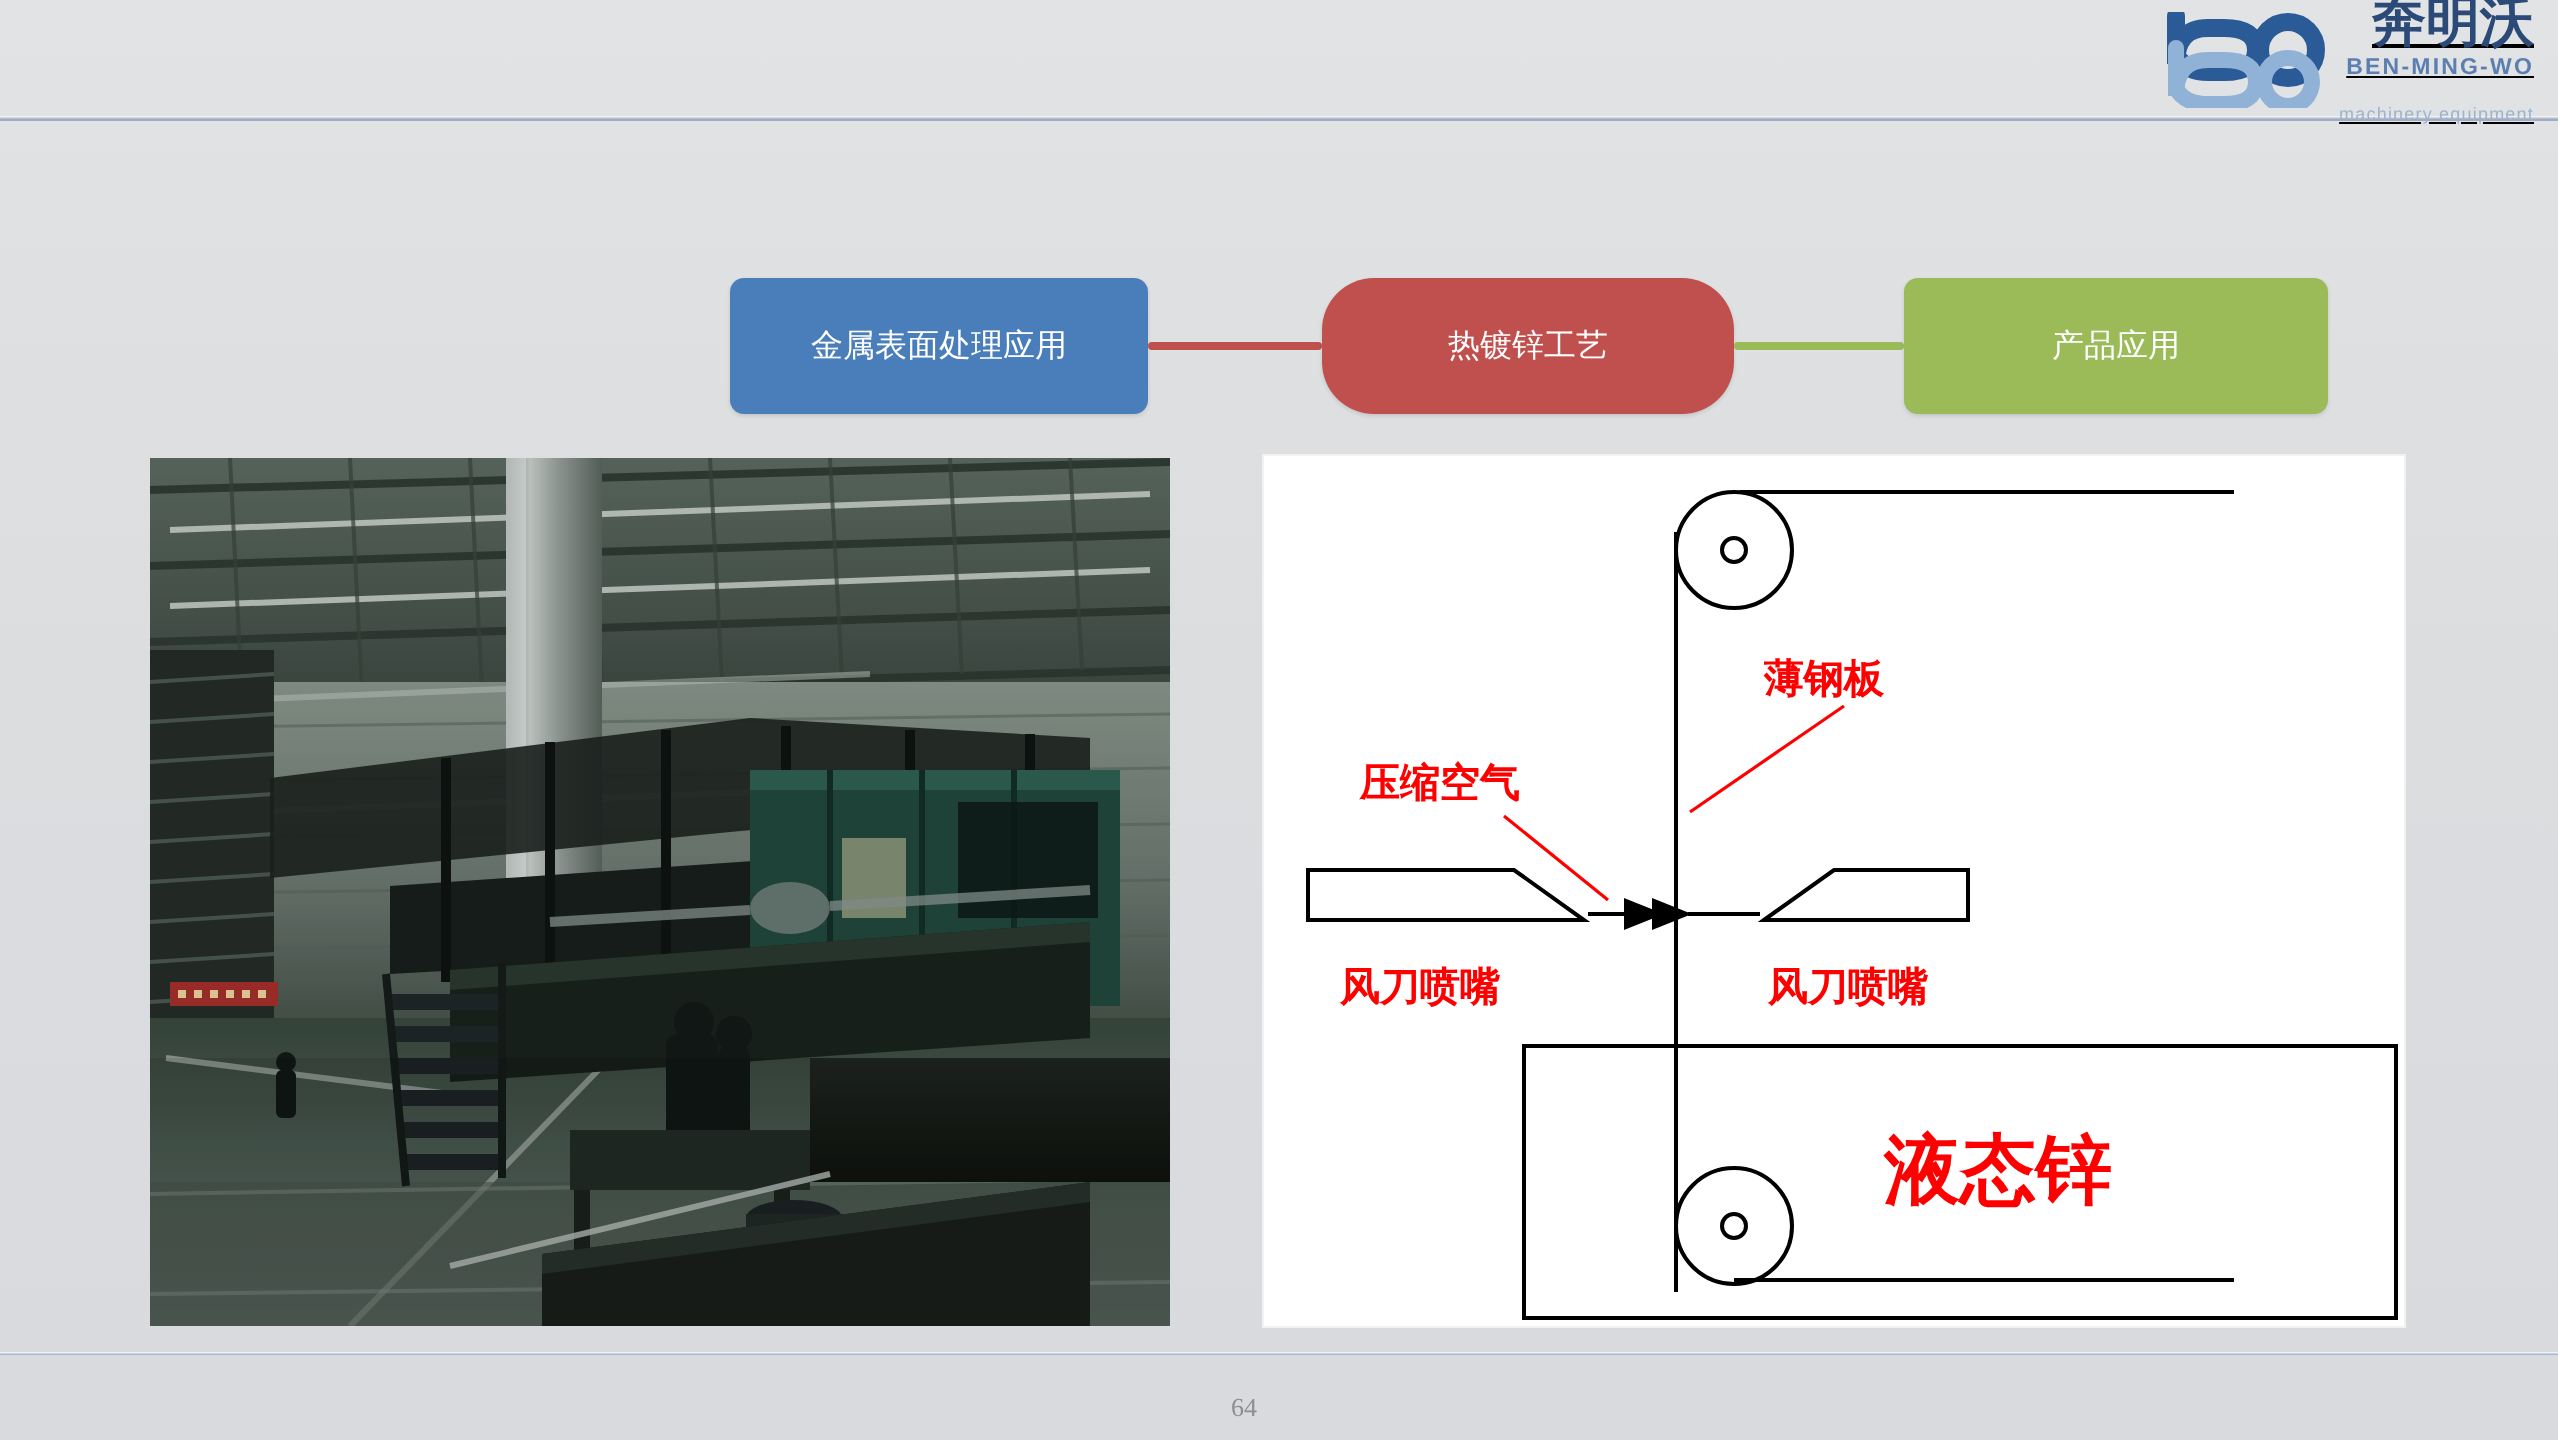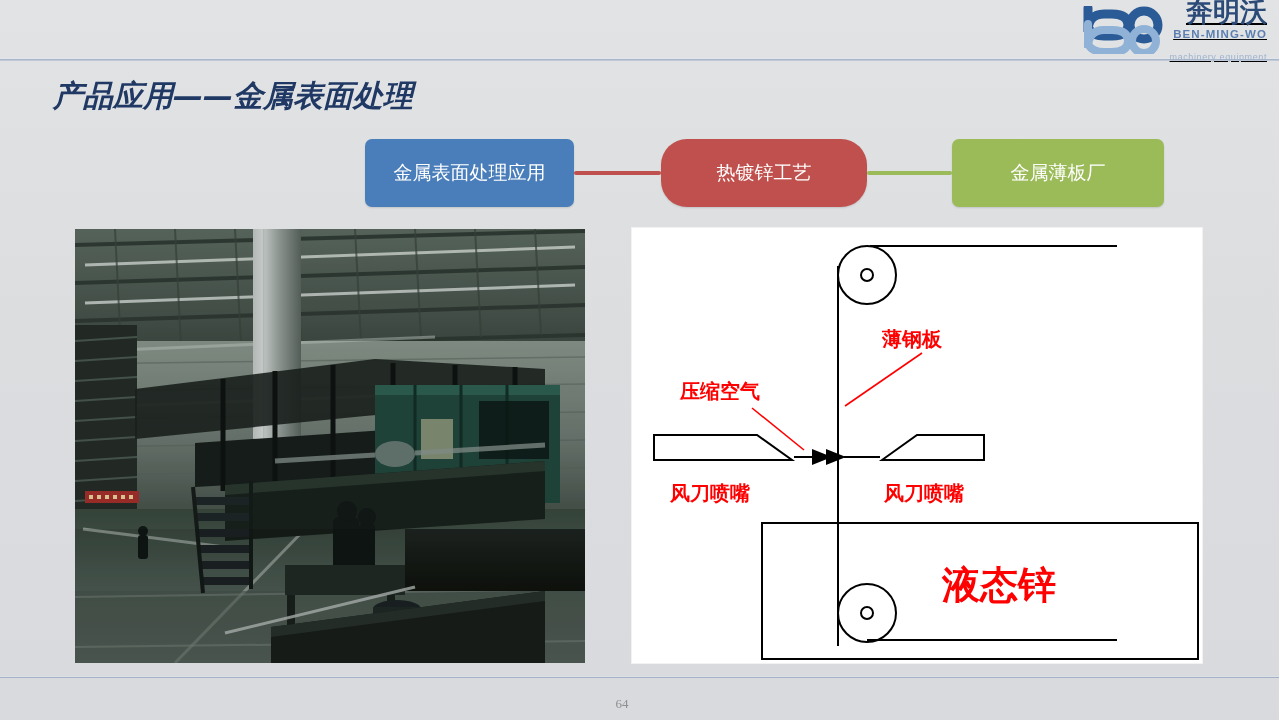--- a/index.html
+++ b/index.html
@@ -100,21 +100,21 @@
 
   .fbox {
     position: absolute;
     height: 68px;
     border-radius: 7px;
     display: flex;
     align-items: center;
     justify-content: center;
     color: #ffffff;
     font-family: Liberation Serif, serif;
-    font-size: 19px;
+    font-size: 16px;
     box-shadow: 0 1px 2px rgba(0,0,0,0.12);
     white-space: nowrap;
   }
   .fbox-blue  { left: 365px; width: 209px; background: #4a7ebb; }
   .fbox-red   { left: 661px; width: 206px; background: #c0504d; border-radius: 26px; }
   .fbox-green { left: 952px; width: 212px; background: #9bbb59; }
 
   .fconn {
     position: absolute;
     top: 32px;
@@ -189,28 +189,27 @@
         <circle cx="62" cy="35" r="12" fill="none" stroke="#8fb2d6" stroke-width="8"></circle>
       </svg>
     </div>
     <div class="logo-text">
       <div class="logo-cn">奔明沃</div>
       <div class="logo-en">BEN-MING-WO</div>
       <div class="logo-sub">machinery equipment</div>
     </div>
   </div>
 
-  <div class="slide-title">产品应用——金属表面处理</div>
 
   <div class="flow">
     <div class="fbox fbox-blue" style="background: rgb(74, 126, 187);">金属表面处理应用</div>
     <div class="fconn fconn-red" style="background: rgb(192, 80, 77);"></div>
     <div class="fbox fbox-red" style="background: rgb(192, 80, 77);">热镀锌工艺</div>
     <div class="fconn fconn-green" style="background: rgb(155, 187, 89);"></div>
-    <div class="fbox fbox-green" style="background: rgb(155, 187, 89);">金属薄板厂</div>
+    <div class="fbox fbox-green" style="background: rgb(155, 187, 89);">产品应用</div>
   </div>
 
   <div class="photo">
     <svg width="510" height="434" viewBox="0 0 510 434">
       <defs>
         <linearGradient id="roofG" x1="0" y1="0" x2="0" y2="1">
           <stop offset="0%" stop-color="#5f6e64"></stop>
           <stop offset="100%" stop-color="#404c45"></stop>
         </linearGradient>
         <linearGradient id="wallG" x1="0" y1="0" x2="0" y2="1">

